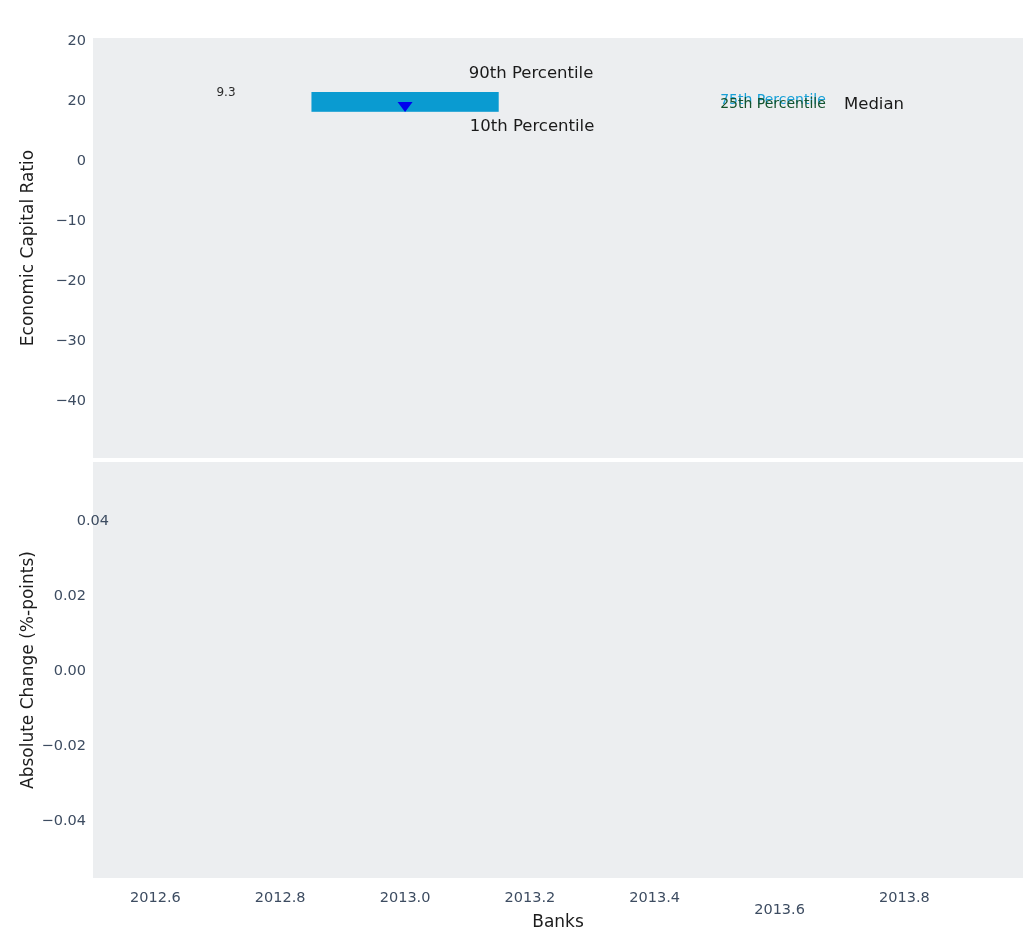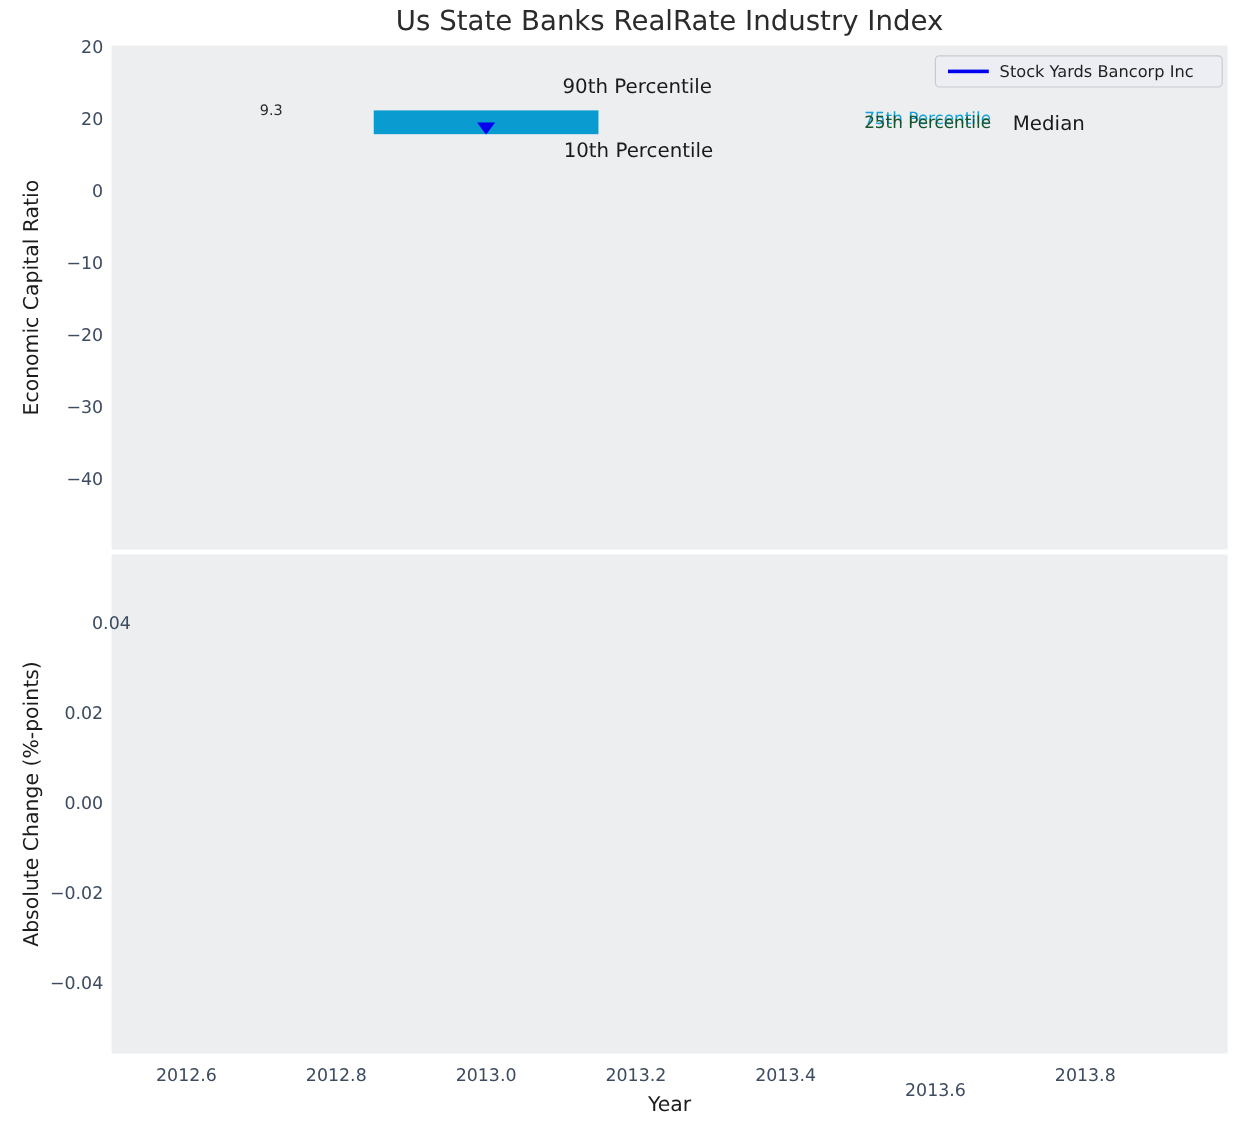--- a/index.html
+++ b/index.html
@@ -68,37 +68,32 @@
       <line x1="462" y1="904.4093959731209" x2="878" y2="#ffffff" stroke="1.3" stroke-width="bottom-v-gridline"></line>
       <rect x="311.4563758388681" y="92" width="187.24832214776336" height="19.799999999999997" fill="#0a9bd1"></rect>
       <line x1="81.80000000000001" y1="405.0805369127498" x2="116" y2="#6e6e6e" stroke="1.2" stroke-width="whisker-line"></line>
       <line x1="81.80000000000001" y1="419.1241610738462" x2="81.80000000000001" y2="#0b8f0b" stroke="3.2" stroke-width="p90-cap"></line>
       <line x1="116" y1="419.1241610738462" x2="116" y2="#ed0000" stroke="3.5" stroke-width="p10-cap"></line>
       <line x1="104" y1="529.9127516778781" x2="104" y2="#000000" stroke="8" stroke-width="median-line" stroke-dasharray="round"></line>
       <polygon points="397.5805369127498,102 412.5805369127498,102 405.0805369127498,112" fill="#0000ee"></polygon>
       <line x1="670" y1="1023" x2="670" y2="#000000" stroke="1.6" stroke-width="zero-line"></line>
     </svg>
 
-  <div class="abs center chart-title">Us State Banks RealRate Industry Index</div>
 
   <div class="abs ylabel ylabel-top">Economic Capital Ratio</div>
   <div class="abs ylabel ylabel-bottom">Absolute Change (%-points)</div>
-  <div class="abs center xlabel">Year</div>
+  <div class="abs center xlabel">Banks</div>
 
   <div class="abs center ann ann-p90">90th Percentile</div>
   <div class="abs center ann ann-p10">10th Percentile</div>
   <div class="abs center ann-cyan ann-p75" style="color: rgb(24, 160, 214);">75th Percentile</div>
   <div class="abs center ann-cyan ann-p25" style="color: #14532d;">25th Percentile</div>
   <div class="abs center ann ann-median">Median</div>
   <div class="abs center ann-small ann-val">9.3</div>
 
-  <div class="abs legend">
-    <span class="legend-line" style="background: rgb(0, 0, 238);"></span>
-    <span class="legend-text">Stock Yards Bancorp Inc</span>
-  </div>
 <div class="abs tick" style="left: 86px; top: 39.8px; transform: translate(-100%, -50%);">20</div>
     <div class="abs tick" style="left: 86px; top: 99.8px; transform: translate(-100%, -50%);">20</div>
     <div class="abs tick" style="left: 86px; top: 159.8px; transform: translate(-100%, -50%);">0</div>
     <div class="abs tick" style="left: 86px; top: 219.8px; transform: translate(-100%, -50%);">−10</div>
     <div class="abs tick" style="left: 86px; top: 279.8px; transform: translate(-100%, -50%);">−20</div>
     <div class="abs tick" style="left: 86px; top: 339.8px; transform: translate(-100%, -50%);">−30</div>
     <div class="abs tick" style="left: 86px; top: 399.8px; transform: translate(-100%, -50%);">−40</div>
     <div class="abs tick" style="left: 86px; top: 520.09px; transform: translate(-100%, -50%); margin-left: 23px;">0.04</div>
     <div class="abs tick" style="left: 86px; top: 595.045px; transform: translate(-100%, -50%);">0.02</div>
     <div class="abs tick" style="left: 86px; top: 670px; transform: translate(-100%, -50%);">0.00</div>

